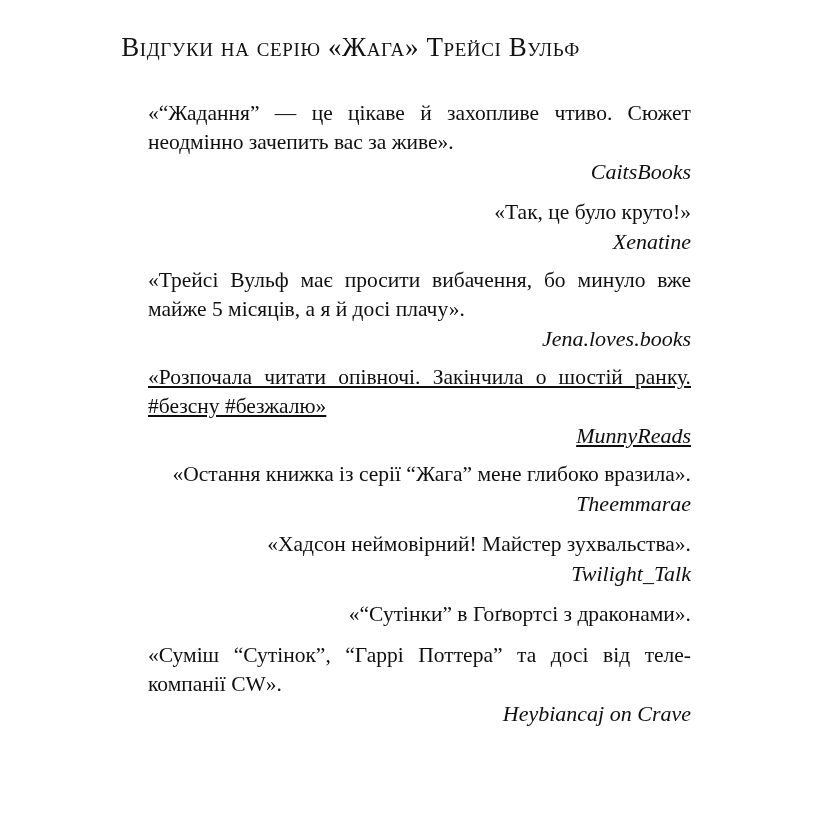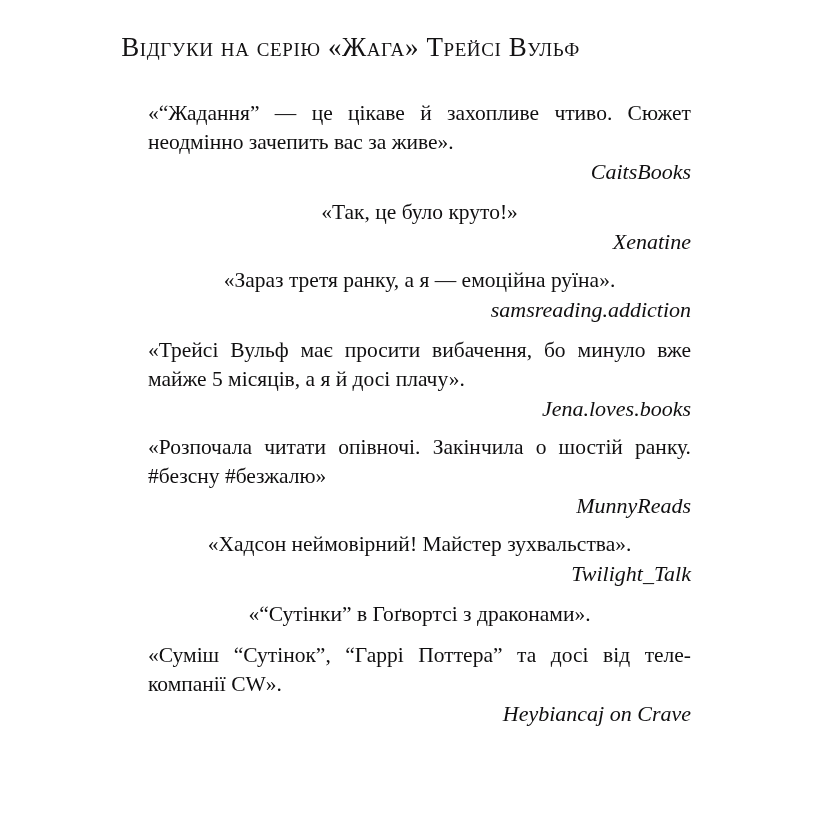--- a/index.html
+++ b/index.html
@@ -59,21 +59,21 @@
     line-height: 29px;
     text-align: justify;
     text-justify: inter-word;
     margin: 0;
     color: #100f10;
     word-spacing: 0;
     hyphens: none;
   }
   
   .quote-text.no-justify {
-    text-align: center;
+    text-align: right;
   }
 
   .attribution {
     font-size: 22px;
     line-height: 29px;
     text-align: right;
     font-style: italic;
     margin: 0;
     color: #100f10;
     white-space: nowrap;
@@ -88,31 +88,31 @@
 
   <div class="content">
       <div class="quote-block" style="margin-bottom: 12px;">
         <p class="quote-text">«“Жадання” — це цікаве й захопливе чтиво. Сюжет неодмінно зачепить вас за живе».</p>
         <p class="attribution">CaitsBooks</p>
       </div>
       <div class="quote-block" style="margin-bottom: 10px;">
         <p class="quote-text no-justify">«Так, це було круто!»</p>
         <p class="attribution">Xenatine</p>
       </div>
-      <div class="quote-block" style="margin-bottom: 12px;">
-        <p class="quote-text no-justify">«Зараз третя ранку, а я — емоційна руїна».</p>
-        <p class="attribution">samsreading.addiction</p>
-      </div>
       <div class="quote-block" style="margin-bottom: 10px;">
         <p class="quote-text">«Трейсі Вульф має просити вибачення, бо минуло вже майже 5 місяців, а я й досі плачу».</p>
         <p class="attribution">Jena.loves.books</p>
       </div>
-      <div class="quote-block" style="margin-bottom: 10px;">
+      <div class="quote-block" style="margin-bottom: 10px; text-decoration: underline;">
         <p class="quote-text">«Розпочала читати опівночі. Закінчила о шостій ранку. #безсну #безжалю»</p>
         <p class="attribution">MunnyReads</p>
+      </div>
+      <div class="quote-block" style="margin-bottom: 12px;">
+        <p class="quote-text no-justify">«Остання книжка із серії “Жага” мене глибоко вразила».</p>
+        <p class="attribution">Theemmarae</p>
       </div>
       <div class="quote-block" style="margin-bottom: 12px;">
         <p class="quote-text no-justify">«Хадсон неймовірний! Майстер зухвальства».</p>
         <p class="attribution">Twilight_Talk</p>
       </div>
       <div class="quote-block" style="margin-bottom: 12px;">
         <p class="quote-text no-justify">«“Сутінки” в Гоґвортсі з драконами».</p>
       </div>
       <div class="quote-block" style="margin-bottom: 0px;">
         <p class="quote-text">«Суміш “Сутінок”, “Гаррі Поттера” та досі від теле-компанії CW».</p>

